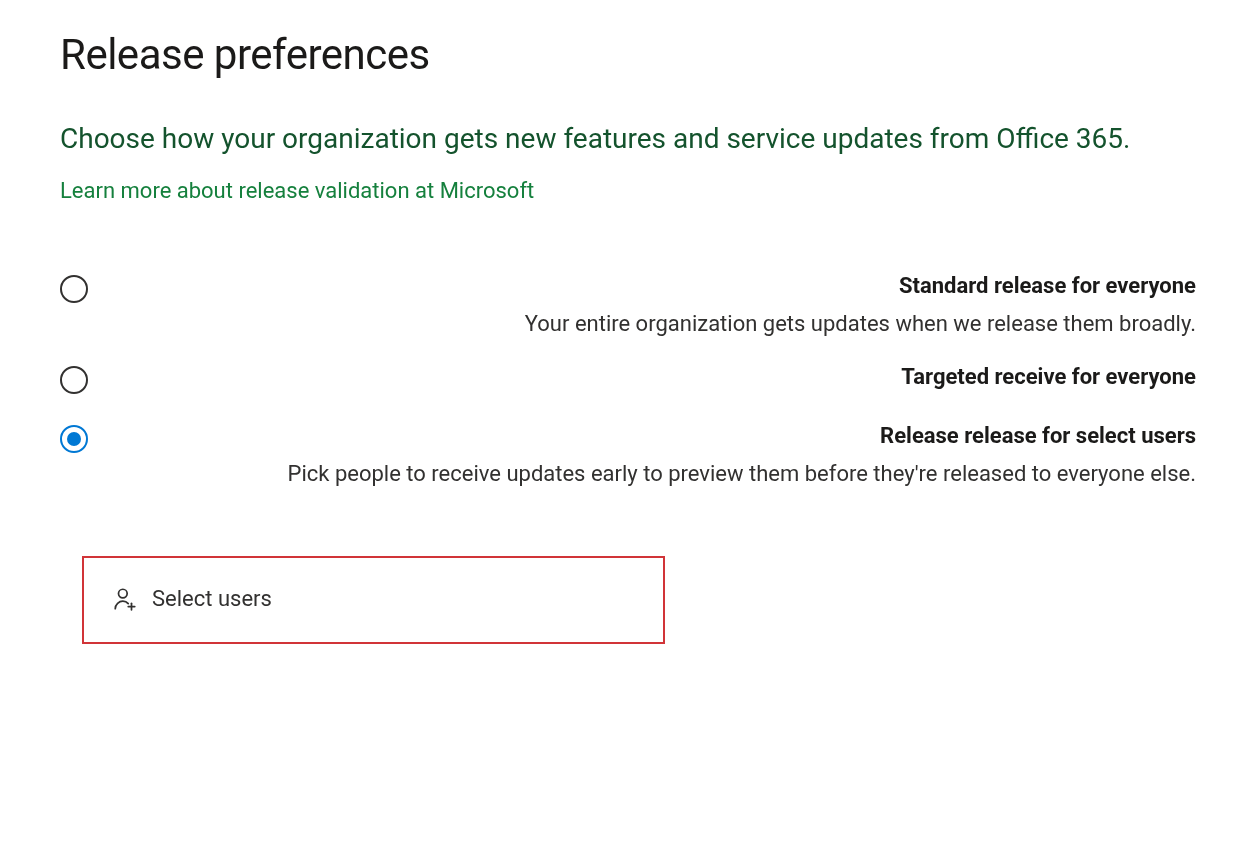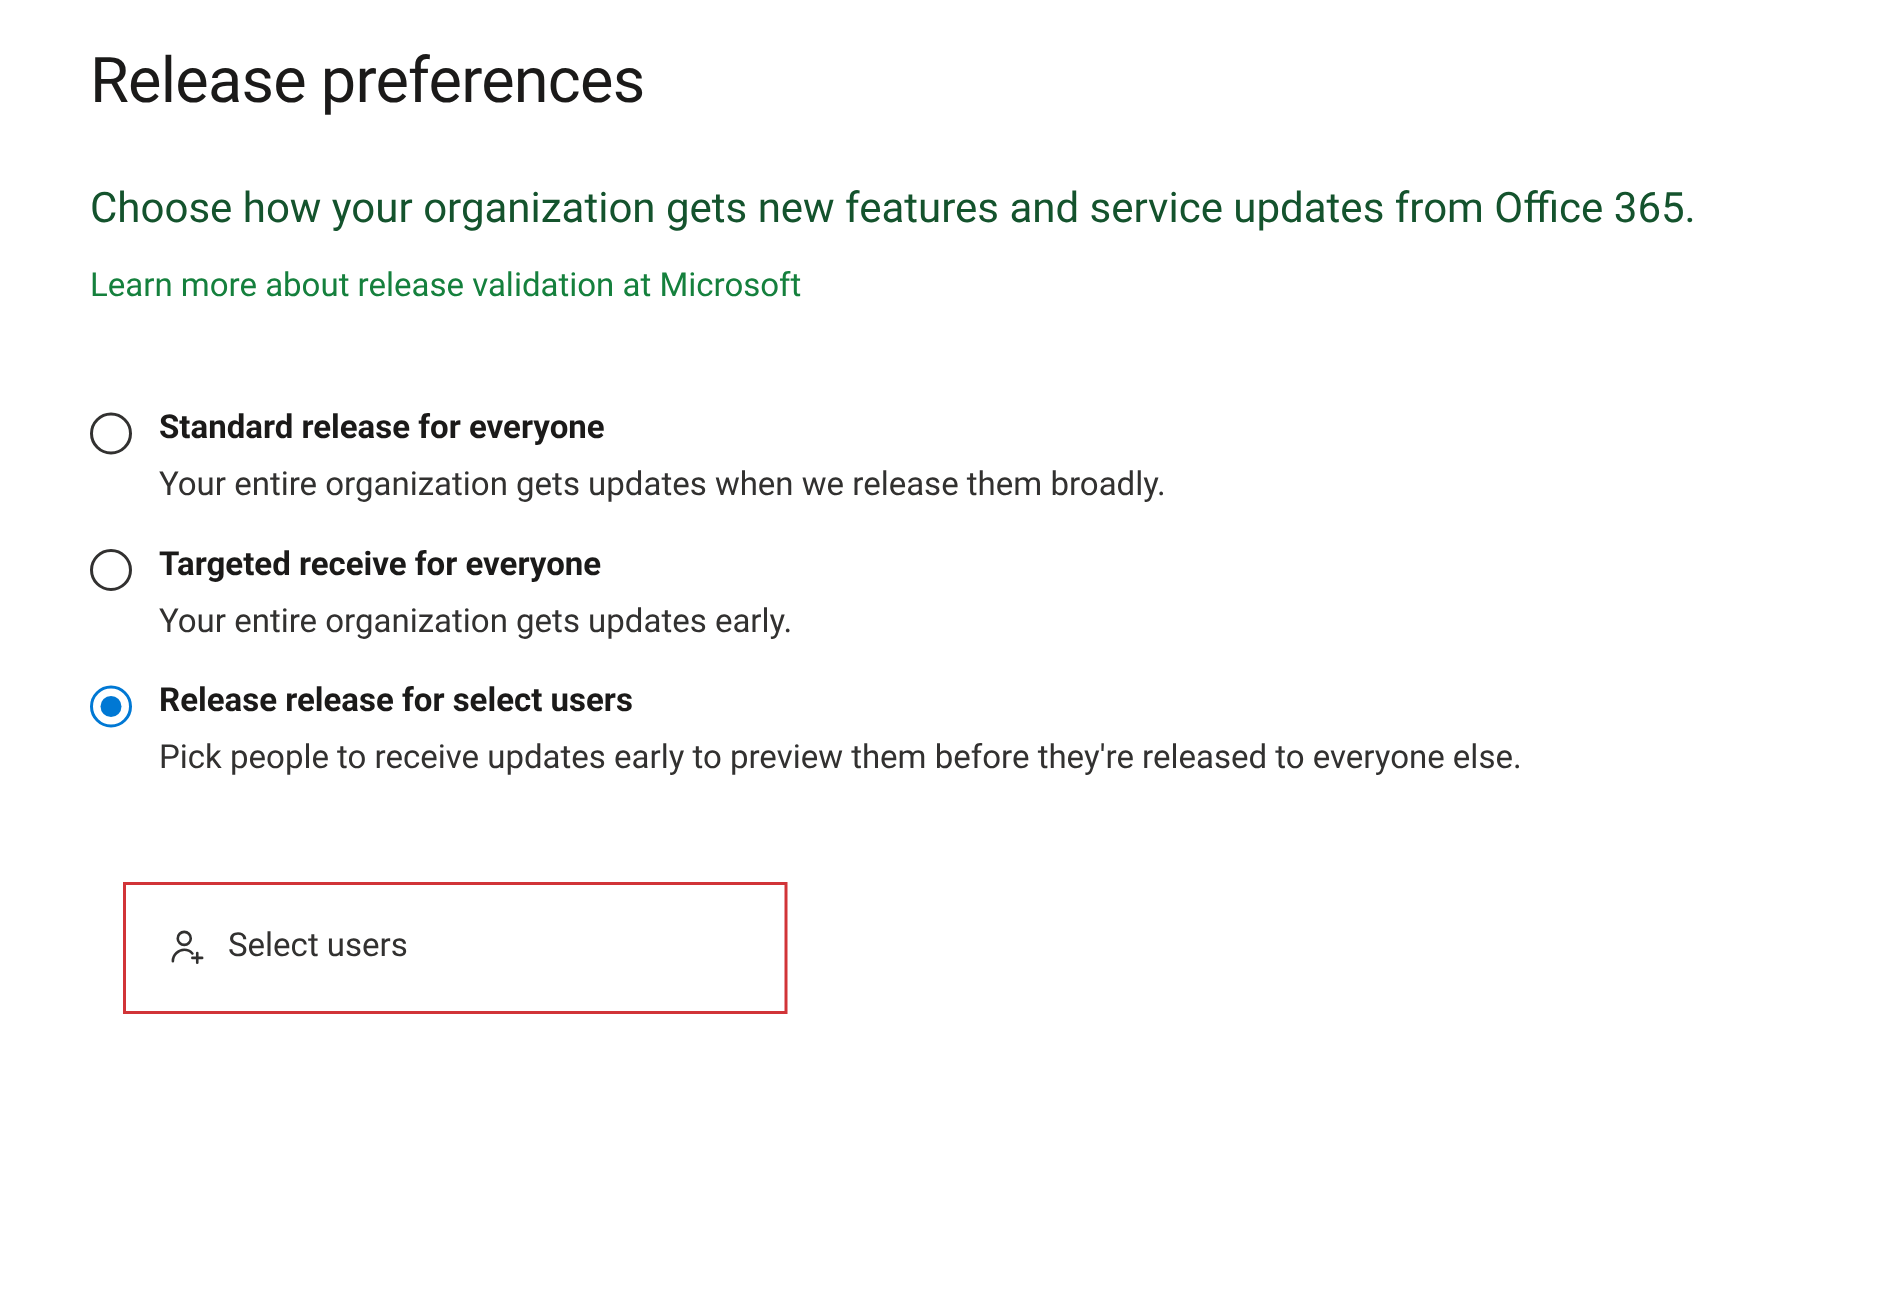--- a/index.html
+++ b/index.html
@@ -25,21 +25,21 @@
     }
     .learn-link {
       font-size: 22px;
       color: #15803d;
       text-decoration: none;
       display: inline-block;
       margin-bottom: 70px;
       cursor: pointer;
     }
 
-    .options { margin-left: 0; }
+    .options { margin-left: 0; text-align: right; }
     .option {
       display: flex;
       align-items: flex-start;
       margin-bottom: 24px;
     }
     .radio {
       flex: 0 0 auto;
       width: 28px;
       height: 28px;
       border: 2px solid #323130;
@@ -77,21 +77,21 @@
     }
 
     .actions-box {
       margin-top: 42px;
       margin-left: 22px;
       border: 2px solid #d13438;
       padding: 28px 24px 30px 28px;
       display: inline-flex;
       align-items: center;
       gap: 24px;
-      width: 443px;
+      width: 583px;
     }
     .action-btn {
       display: inline-flex;
       align-items: center;
       gap: 14px;
       background: transparent;
       border: none;
       font-family: inherit;
       font-size: 22px;
       color: #323130;
@@ -118,21 +118,20 @@
     <div class="option-body">
       <div class="option-label">Standard release for everyone</div>
       <div class="option-desc">Your entire organization gets updates when we release them broadly.</div>
     </div>
   </div>
 
   <div class="option">
     <div class="radio"></div>
     <div class="option-body">
       <div class="option-label">Targeted receive for everyone</div>
-      <div class="option-desc">Your entire organization gets updates early.</div>
     </div>
   </div>
 
   <div class="option">
     <div class="radio selected"></div>
     <div class="option-body">
       <div class="option-label">Release release for select users</div>
       <div class="option-desc">Pick people to receive updates early to preview them before they're released to everyone else.</div>
     </div>
   </div>

